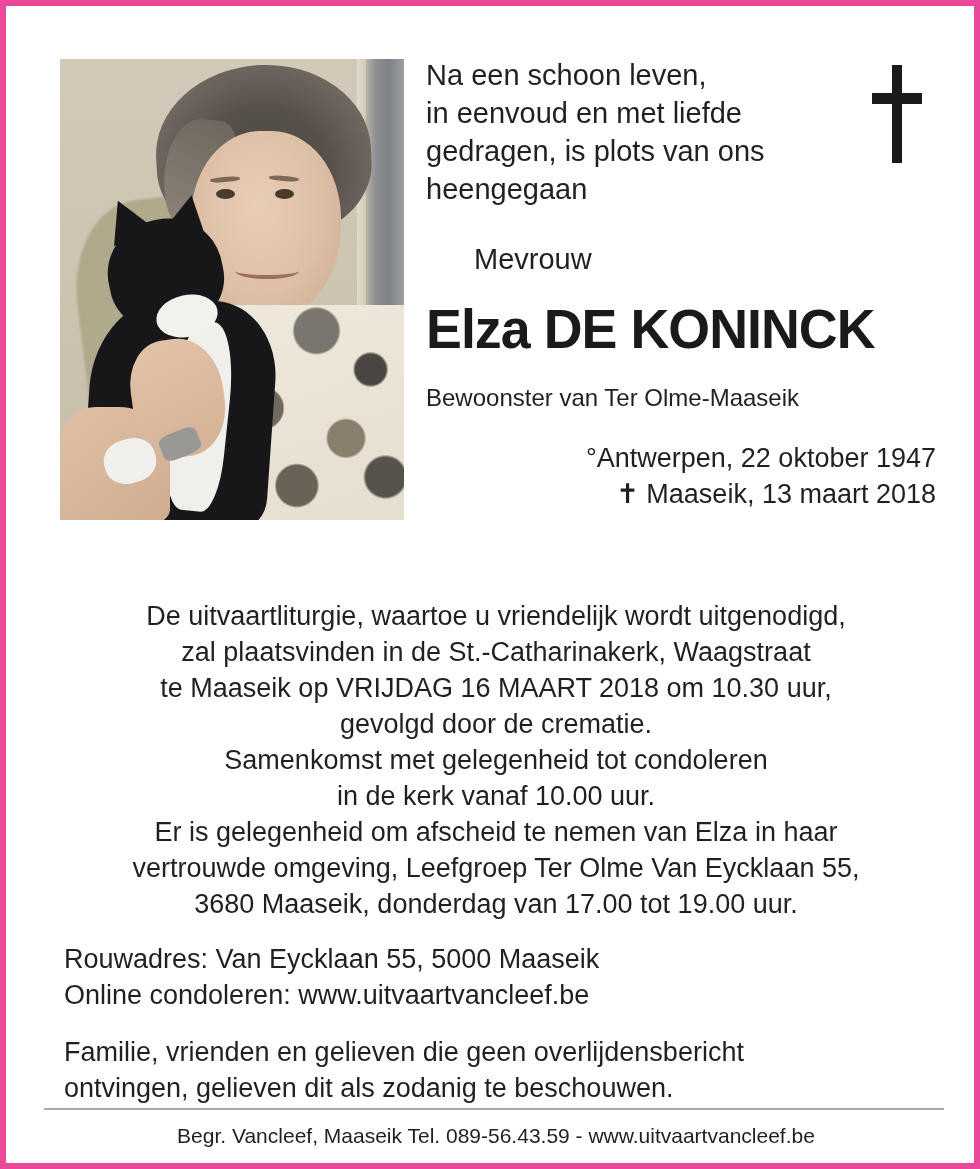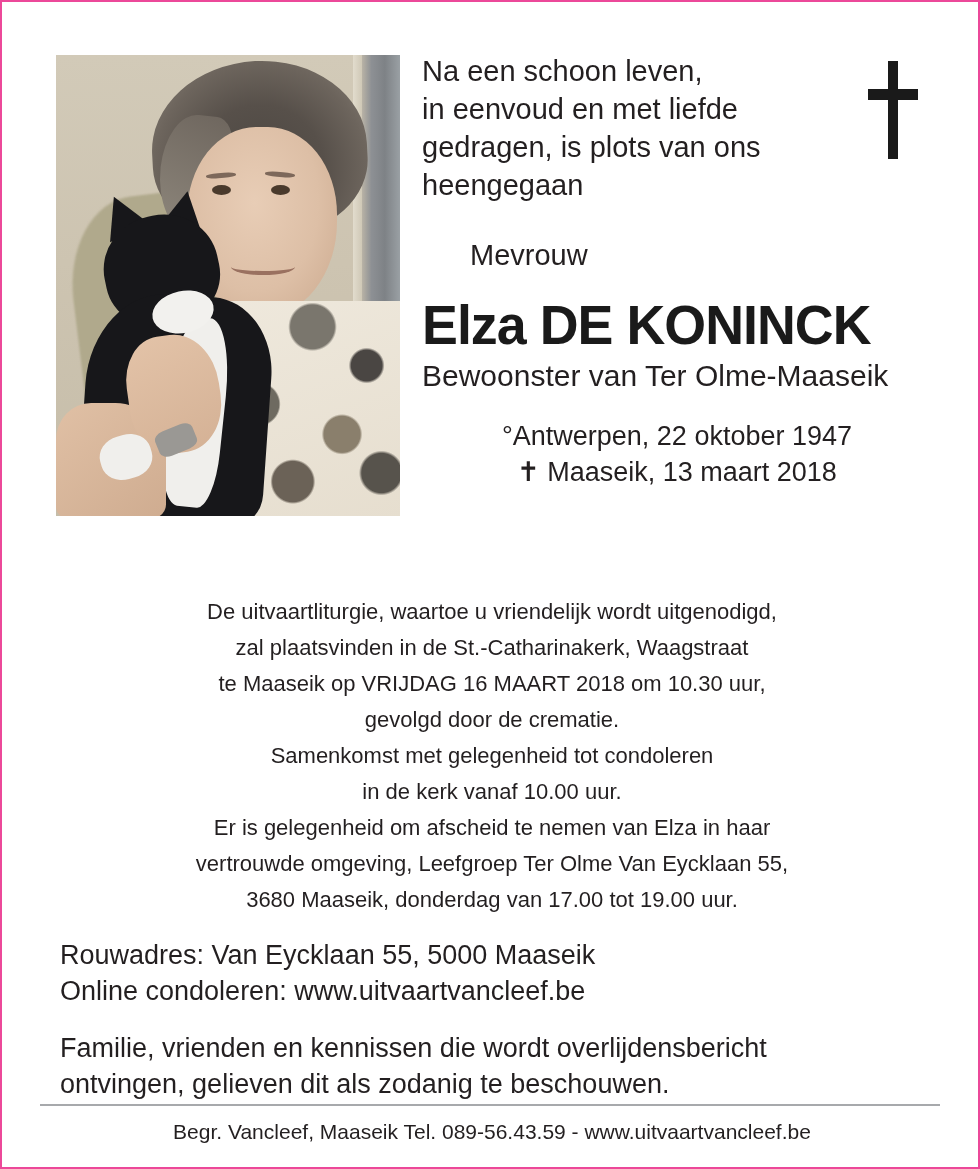--- a/index.html
+++ b/index.html
@@ -11,21 +11,21 @@
     font-family: "Liberation Sans", sans-serif;
     -webkit-font-smoothing: antialiased;
   }
 
   .card {
     position: relative;
     width: 980px;
     height: 1169px;
     box-sizing: border-box;
     background: #ffffff;
-    border: 2px solid #ec4899;
+    border: 6px solid #ec4899;
     overflow: hidden;
   }
 
   
   .top {
     position: absolute;
     left: 0;
     top: 0;
     width: 970px;
     height: 575px;
@@ -248,51 +248,51 @@
     font-size: 56px;
     line-height: 62px;
     font-weight: 700;
     letter-spacing: -1px;
     color: #1a1a1a;
     transform: scaleX(0.96);
     transform-origin: left center;
     white-space: nowrap;
   }
   .resident {
-    margin-top: 4px;
-    font-size: 30px;
+    margin-top: 22px;
+    font-size: 24px;
     line-height: 32px;
     color: #231f20;
   }
   .dates {
     margin-top: 26px;
     font-size: 27px;
     line-height: 36px;
     color: #231f20;
-    text-align: center;
+    text-align: right;
     white-space: pre-line;
   }
 
   
   .cross-wrap {
     position: absolute;
     left: 862px;
     top: 55px;
     width: 58px;
     height: 110px;
   }
 
   
   .body-block {
     position: absolute;
     left: 5px;
     top: 592px;
     width: 970px;
     text-align: center;
-    font-size: 22px;
+    font-size: 27px;
     line-height: 36px;
     color: #231f20;
     white-space: pre-line;
   }
 
   
   .left-block {
     position: absolute;
     left: 58px;
     width: 880px;
@@ -384,19 +384,19 @@
 gevolgd door de crematie.
 Samenkomst met gelegenheid tot condoleren
 in de kerk vanaf 10.00 uur.
 Er is gelegenheid om afscheid te nemen van Elza in haar
 vertrouwde omgeving, Leefgroep Ter Olme Van Eycklaan 55,
 3680 Maaseik, donderdag van 17.00 tot 19.00 uur.</div>
 
   <div class="left-block addr-block">Rouwadres: Van Eycklaan 55, 5000 Maaseik
 Online condoleren: www.uitvaartvancleef.be</div>
 
-  <div class="left-block notice-block">Familie, vrienden en kennissen die wordt overlijdensbericht
+  <div class="left-block notice-block">Familie, vrienden en gelieven die geen overlijdensbericht
 ontvingen, gelieven dit als zodanig te beschouwen.</div>
 
   <div class="rule"></div>
   <div class="footer">Begr. Vancleef, Maaseik Tel. 089-56.43.59 - www.uitvaartvancleef.be</div>
 
 </div>
 
 </body></html>

